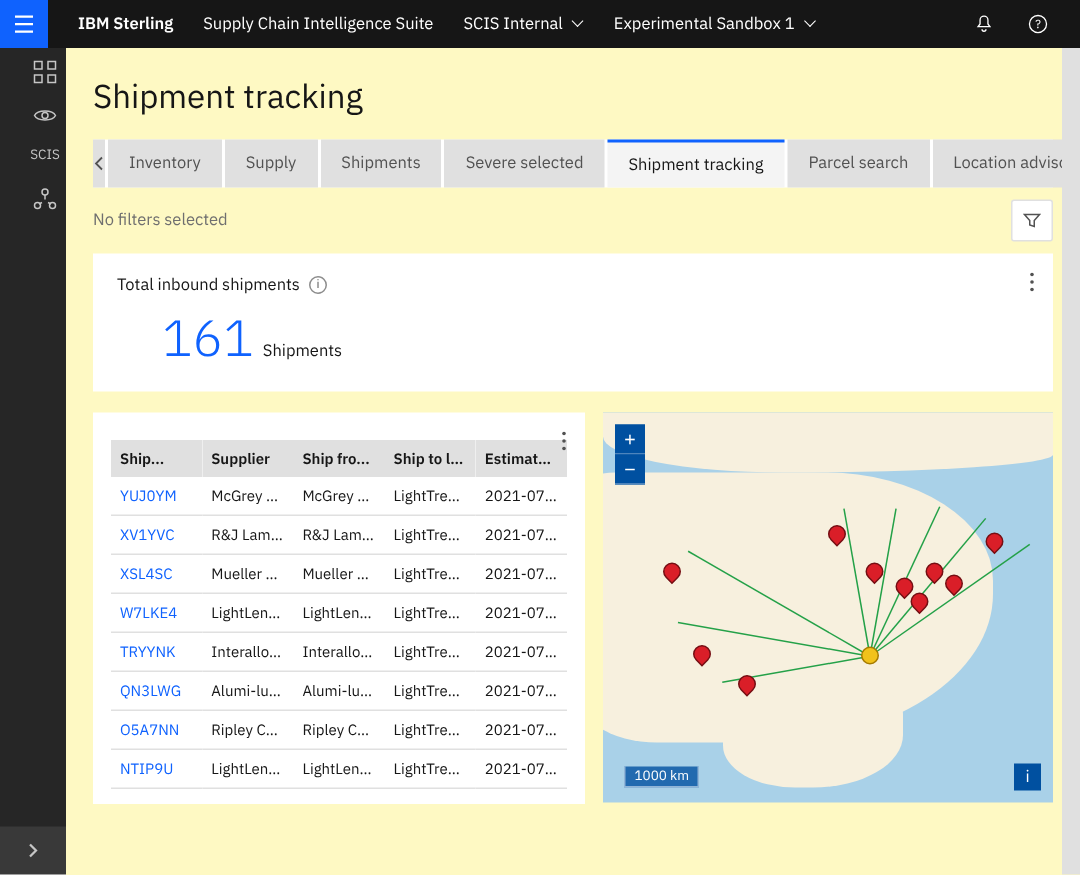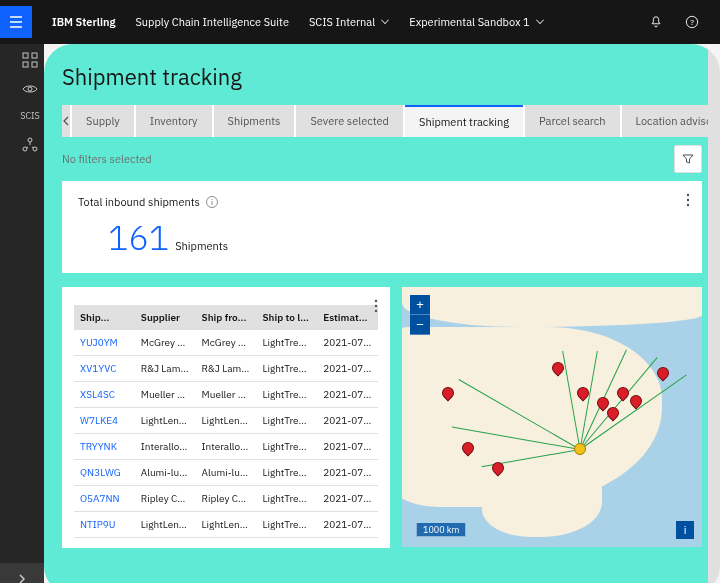--- a/index.html
+++ b/index.html
@@ -1,34 +1,34 @@
 <!DOCTYPE html>
 <html><head>
 <meta charset="utf-8">
 <style>
   * { box-sizing: border-box; margin: 0; padding: 0; }
   body { font-family: "IBM Plex Sans", Arial, sans-serif; font-size: 12px; background: #f4f4f4; color: #161616; width: 720px; height: 583px; overflow: hidden; }
   
   
-  .top-header { height: 44px; background: #161616; color: #fff; display: flex; align-items: center; padding: 0 10px; font-size: 11px; }
+  .top-header { height: 32px; background: #161616; color: #fff; display: flex; align-items: center; padding: 0 10px; font-size: 11px; }
   .menu-btn { width: 32px; height: 32px; background: #0f62fe; display: flex; align-items: center; justify-content: center; margin-right: 10px; margin-left: -10px; cursor:pointer; }
   .menu-btn svg { width: 16px; height: 16px; }
   .hdr-item { padding: 0 10px; display: flex; align-items: center; gap:4px; cursor:pointer; white-space:nowrap; }
   .hdr-item.bold { font-weight: 600; }
   .hdr-spacer { flex: 1; }
   .hdr-icon { width: 16px; height: 16px; display: inline-flex; align-items: center; justify-content: center; }
   
   
   .shell { display: flex; height: calc(583px - 32px); }
   .left-rail { width: 44px; background: #262626; color: #c6c6c6; display: flex; flex-direction: column; align-items: center; padding-top: 8px; gap: 16px; font-size: 9px; }
   .rail-item { width: 100%; display: flex; flex-direction: column; align-items: center; gap: 3px; cursor:pointer;margin-left:16px; }
   .rail-bottom { margin-top: auto; width: 100%; height: 32px; background: #393939; display:flex; align-items:center; justify-content:center; cursor:pointer; }
   
   
-  .main { flex: 1; background: #5eead4; overflow-y: auto; position:relative;border-radius:29px; }
+  .main { flex: 1; background: #fef9c3; overflow-y: auto; position:relative; }
   .main-scroll { padding: 12px 18px 18px 18px; }
   .page-title { font-size: 22px; font-weight: 400; margin: 6px 0 14px 0; }
   
   
   .tabs-wrap { display: flex; align-items: center; gap: 2px; background: #fff; }
   .tab-chevron { width: 24px; height: 32px; background: #e0e0e0; display:flex; align-items:center; justify-content:center; cursor:pointer; color:#525252;}
   .tab { height: 32px; padding: 0 14px; background: #e0e0e0; color: #525252; display:flex; align-items:center; font-size: 11px; cursor:pointer; white-space:nowrap; }
   .tab.active { background: #f4f4f4; border-top: 2px solid #0f62fe; color: #161616; }
   
   
@@ -150,22 +150,22 @@
     <div class="right-edge"></div>
     <div class="main-scroll">
       <h1 class="page-title">Shipment tracking</h1>
 
       <div class="tabs-wrap">
         <div class="tab-chevron">
           <svg width="8" height="10" viewBox="0 0 8 10">
               <path d="M6 1L2 5l4 4" fill="none" stroke="#525252" stroke-width="1.2"></path>
             </svg>
         </div>
+        <div class="tab">Inventory</div>
         <div class="tab">Supply</div>
-        <div class="tab">Inventory</div>
         <div class="tab">Shipments</div>
         <div class="tab">Severe selected</div>
         <div class="tab active">Shipment tracking</div>
         <div class="tab">Parcel search</div>
         <div class="tab">Location advisorie</div>
 
       </div>
 
       <div class="filter-row">
         <span>No filters selected</span>

